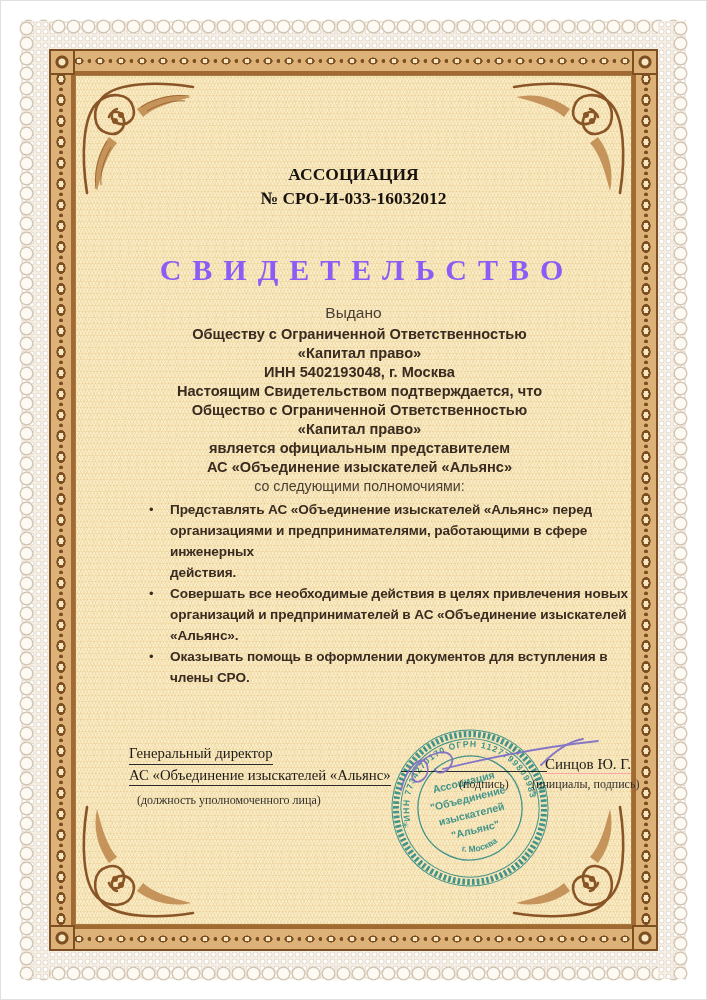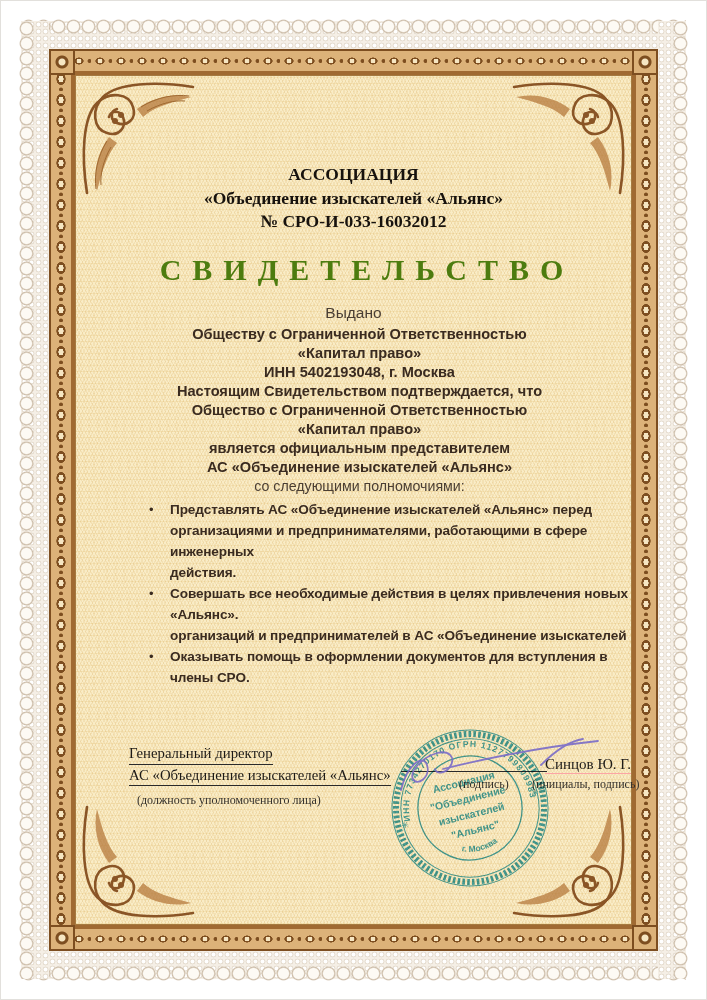--- a/index.html
+++ b/index.html
@@ -55,21 +55,21 @@
   .c-tl { left:76px; top:76px; }
   .c-tr { right:76px; top:76px; transform:scaleX(-1); }
   .c-bl { left:76px; bottom:76px; transform:scaleY(-1); }
   .c-br { right:76px; bottom:76px; transform:scale(-1,-1); }
 
   
   .content { position:absolute; inset:0; }
   .assoc { position:absolute; top:162px; left:0; right:0; text-align:center;
     font-family:"Liberation Serif", serif; font-weight:bold; font-size:17.5px; line-height:23.5px; color:#17120d; }
   .cert-title { position:absolute; top:252px; left:0; right:0; text-align:center; padding-left:27px;
-    font-family:"Liberation Serif", serif; font-weight:bold; font-size:30px; letter-spacing:11px; color:#4d7c0f; }
+    font-family:"Liberation Serif", serif; font-weight:bold; font-size:30px; letter-spacing:11px; color:#8b5cf6; }
   .issued { position:absolute; top:303px; left:0; right:0; text-align:center;
     font-size:15.5px; color:#4a3e33; }
   .bodylines { position:absolute; top:324px; left:0; right:0; text-align:center; color:#3a2b20; }
   .bodylines div { line-height:19px; font-size:14.6px; font-weight:bold;padding-left:12px; }
   .bodylines div.reg { font-weight:normal; font-size:14.2px; color:#4a3e33; }
   .bullets { position:absolute; top:498px; left:148px; right:70px; color:#3a2b20; }
   .bullet-item { display:flex; margin:0; }
   .bullet-dot { width:21px; flex:0 0 21px; font-size:13px; line-height:21px; }
   .bullet-lines div { font-size:13.6px; font-weight:600; line-height:21px; letter-spacing:-0.1px; }
 
@@ -164,21 +164,20 @@
     </g>
     <path d="M60,32 C76,20 96,16 114,20 C95,25 77,30 66,40 Z" fill="#b5793c" opacity="0.75"></path>
     <path d="M32,60 C20,76 16,96 20,114 C25,95 30,77 40,66 Z" fill="#b5793c" opacity="0.75"></path>
     <circle cx="38" cy="44" r="3" fill="#8a5526"></circle>
       <circle cx="44" cy="38" r="3" fill="#8a5526"></circle>
   </svg>
 
   <div class="content">
     <div class="assoc">
       <div>АССОЦИАЦИЯ</div>
-      <div>«Объединение изыскателей «Альянс»</div>
       <div>№ СРО-И-033-16032012</div>
     </div>
 
     <div class="cert-title">СВИДЕТЕЛЬСТВО</div>
 
     <div class="issued">Выдано</div>
 
     <div class="bodylines">
       <div>Обществу с Ограниченной Ответственностью</div>
       <div>«Капитал право»</div>
@@ -197,22 +196,22 @@
         <div class="bullet-lines">
           <div>Представлять АС «Объединение изыскателей «Альянс»   перед</div>
           <div>организациями и предпринимателями,  работающими в сфере инженерных</div>
           <div>действия.</div>
         </div>
       </div>
       <div class="bullet-item">
         <span class="bullet-dot">•</span>
         <div class="bullet-lines">
           <div>Совершать все необходимые действия в целях привлечения новых</div>
+          <div>организаций и предпринимателей в АС «Объединение изыскателей</div>
           <div>«Альянс».</div>
-          <div>организаций и предпринимателей в АС «Объединение изыскателей</div>
         </div>
       </div>
       <div class="bullet-item">
         <span class="bullet-dot">•</span>
         <div class="bullet-lines">
           <div>Оказывать помощь в оформлении документов для вступления в члены СРО.</div>
         </div>
       </div>
     </div>
 

